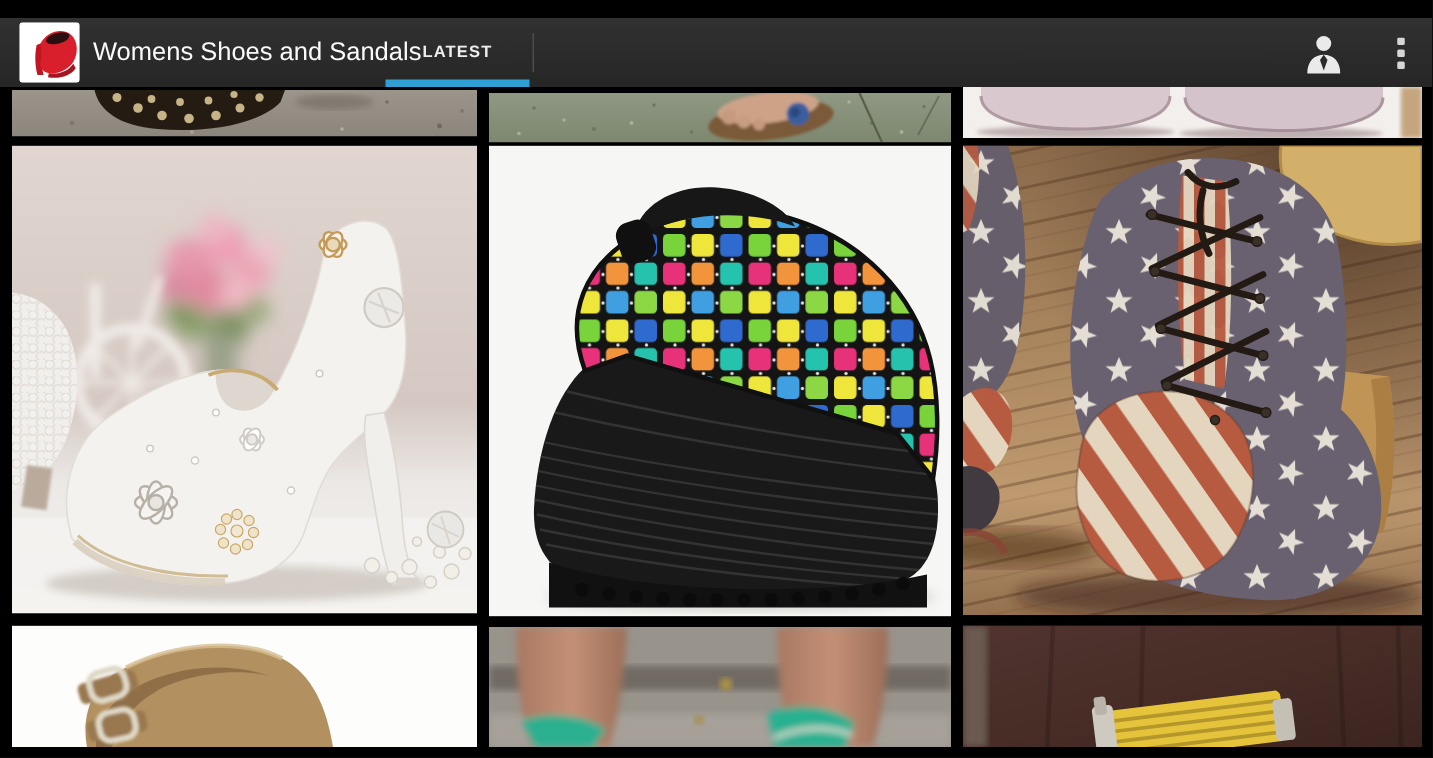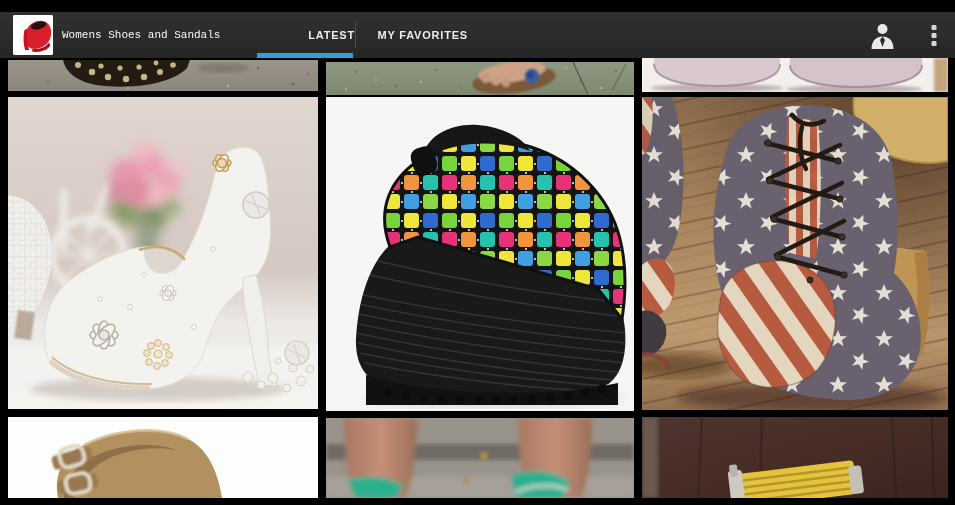--- a/index.html
+++ b/index.html
@@ -6,23 +6,23 @@
   .screen{position:relative;width:955px;height:505px;background:#000;overflow:hidden;
           font-family:"Liberation Sans",sans-serif;-webkit-font-smoothing:antialiased;}
   
   .status-bar{position:absolute;top:0;left:0;width:955px;height:12px;background:#000;overflow:hidden;z-index:5;}
   .status-time{position:absolute;right:5px;top:-5px;font-size:12px;color:#e6e6e6;letter-spacing:.5px;}
   .notif-icon{position:absolute;left:37px;top:0;width:13px;height:12px;}
   
   .action-bar{position:absolute;top:12px;left:0;width:955px;height:46px;
               background:linear-gradient(#313131,#262626);z-index:4;}
   .app-icon{position:absolute;left:13px;top:3px;width:40px;height:40px;background:#fff;border-radius:2px;overflow:hidden;}
-  .app-title{position:absolute;left:62px;top:0;height:46px;line-height:46px;font-size:11px;color:#fafafa;white-space:nowrap;font-family:Liberation Mono, monospace;}
+  .app-title{position:absolute;left:62px;top:0;height:46px;line-height:46px;font-size:17px;color:#fafafa;white-space:nowrap;}
   .tabs{position:absolute;left:255px;top:0;height:46px;display:flex;align-items:stretch;}
-  .tab{position:relative;display:flex;align-items:center;justify-content:flex-end;
+  .tab{position:relative;display:flex;align-items:center;justify-content:center;
        font-size:11px;font-weight:bold;color:#ededed;letter-spacing:.8px;cursor:pointer;}
   .tab-latest{width:100px;}
   .tab-favorites{width:112px;}
   .tab-underline{position:absolute;left:2px;right:2px;bottom:0;height:5px;background:#2f9fd4;}
   .tab-divider{width:1px;height:26px;align-self:center;background:#4d4d4d;}
   .profile-btn{position:absolute;left:866px;top:8px;width:32px;height:32px;display:flex;align-items:center;justify-content:center;cursor:pointer;}
   .overflow-btn{position:absolute;left:924px;top:9px;width:20px;height:30px;display:flex;align-items:center;justify-content:center;cursor:pointer;}
   
   .cell{position:absolute;overflow:hidden;background:#222;cursor:pointer;}
   .cell svg{display:block;width:100%;height:100%;}
@@ -53,23 +53,20 @@
       </svg>
     </div>
     <div class="app-title">Womens Shoes and Sandals</div>
 
     <div class="tabs">
       <div class="tab tab-latest">
         <span>LATEST</span>
         <div class="tab-underline" style="background: rgb(47, 159, 212);"></div>
       </div>
       <div class="tab-divider"></div>
-      <div class="tab tab-favorites">
-        <span>MY FAVORITES</span>
-      </div>
     </div>
 
     <div class="profile-btn">
       <svg width="25" height="28" viewBox="0 0 25 28">
         <circle cx="12.5" cy="7" r="5" fill="#eaeaea"></circle>
         <path d="M1.5,27 C1.5,18.5 6.5,14.5 12.5,14.5 C18.5,14.5 23.5,18.5 23.5,27 Z" fill="#eaeaea"></path>
         <path d="M12.5,14.5 L15,18 L12.5,25 L10,18 Z" fill="#2b2b2b"></path>
       </svg>
     </div>
     <div class="overflow-btn">

